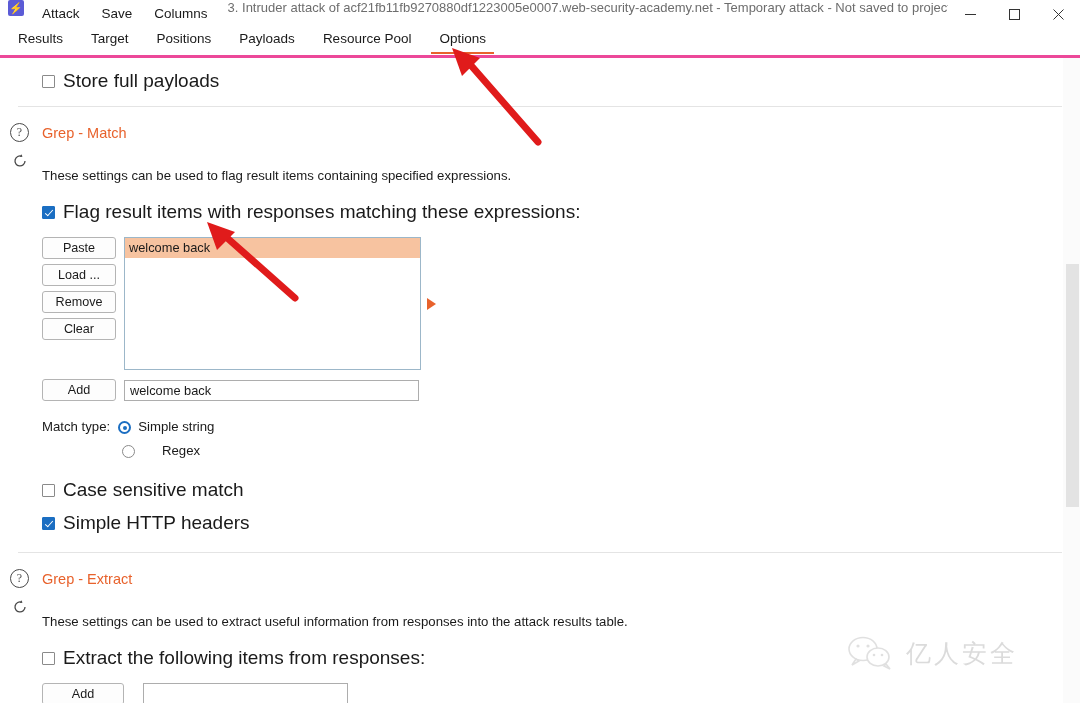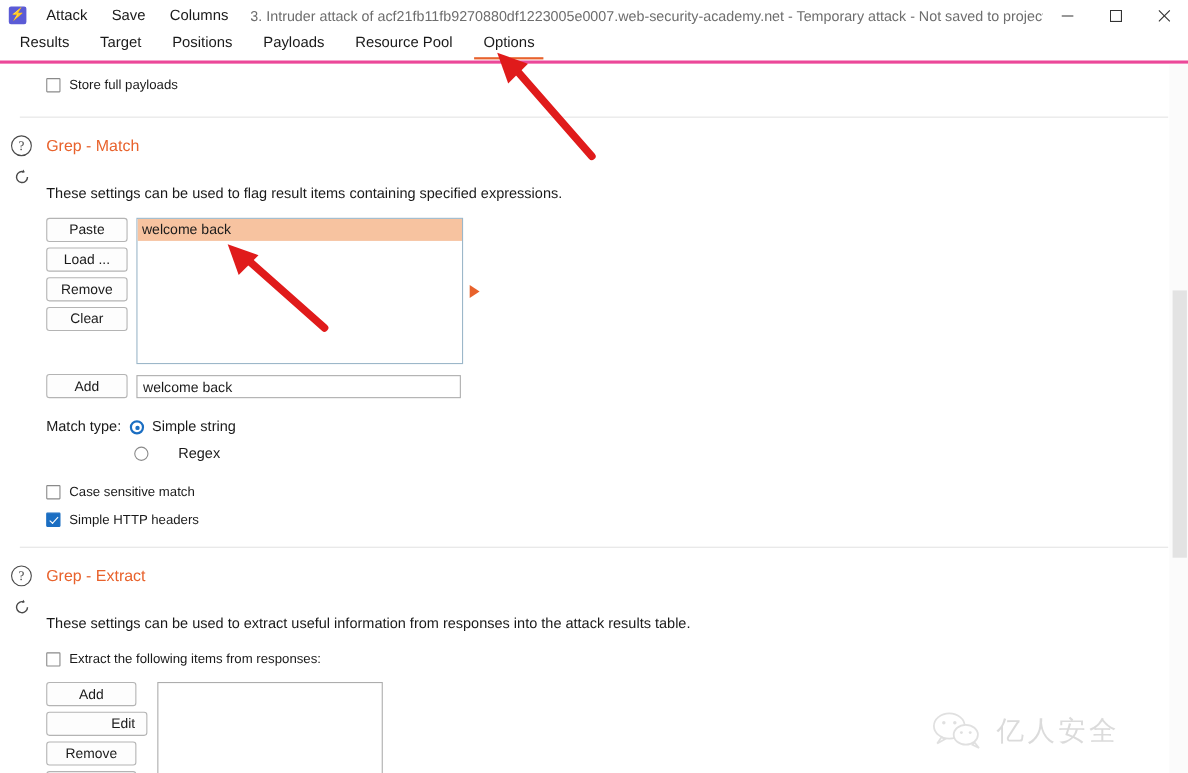--- a/index.html
+++ b/index.html
@@ -14,21 +14,21 @@
     font-size: 13px;
     color: #1a1a1a;
     overflow: hidden;
     position: relative;
   }
 
   
   .titlebar {
     height: 28px;
     display: flex;
-    align-items: center;
+    align-items: flex-start;
     background: #ffffff;
     position: relative;
     border-bottom: 1px solid #ffffff;
   }
   .app-icon {
     width: 16px;
     height: 16px;
     margin-left: 8px;
     margin-right: 10px;
     background: #5b5bd6;
@@ -164,21 +164,21 @@
     font-size: 13.2px;
     color: #1a1a1a;
     margin-top: 25px;
     line-height: 16px;
   }
 
   
   .cbrow {
     display: flex;
     align-items: center;
-    font-size: 12px;
+    font-size: 19px;
     color: #1a1a1a;
   }
   .cb {
     width: 13px; height: 13px;
     border: 1px solid #8a8a8a;
     background: #ffffff;
     box-sizing: border-box;
     margin-right: 8px;
     flex: 0 0 auto;
     border-radius: 1px;
@@ -326,21 +326,21 @@
     background: #e3e3e3;
   }
 
   
   .annot { position: absolute; pointer-events: none; }
 
   
   .watermark {
     position: absolute;
     right: 62px;
-    bottom: 20px;
+    bottom: 31px;
     display: flex;
     align-items: center;
     opacity: 0.30;
     pointer-events: none;
   }
   .wm-text {
     font-family: "DejaVu Sans", sans-serif;
     font-size: 25px;
     color: #8a8a8a;
     letter-spacing: 3px;
@@ -403,20 +403,24 @@
         <svg width="16" height="16" viewBox="0 0 16 16">
           <path d="M13 8 A5 5 0 1 1 9.8 3.3" fill="none" stroke="#4a4a4a" stroke-width="1.3"></path>
           <path d="M9.2 1.2 L10.6 3.6 L7.9 4.0 Z" fill="#4a4a4a"></path>
         </svg>
       </div>
     </div>
 
     <div class="sec-title">Grep - Match</div>
     <div class="sec-desc">These settings can be used to flag result items containing specified expressions.</div>
 
+    <div class="cbrow" style="margin-top:17px;">
+      <span class="cb checked"></span>
+      <span>Flag result items with responses matching these expressions:</span>
+    </div>
 
     <div class="match-area">
       <div class="btncol">
         <div class="btn">Paste</div>
         <div class="btn">Load ...</div>
         <div class="btn">Remove</div>
         <div class="btn">Clear</div>
       </div>
       <div class="listbox">
         <div class="list-item">welcome back</div>

